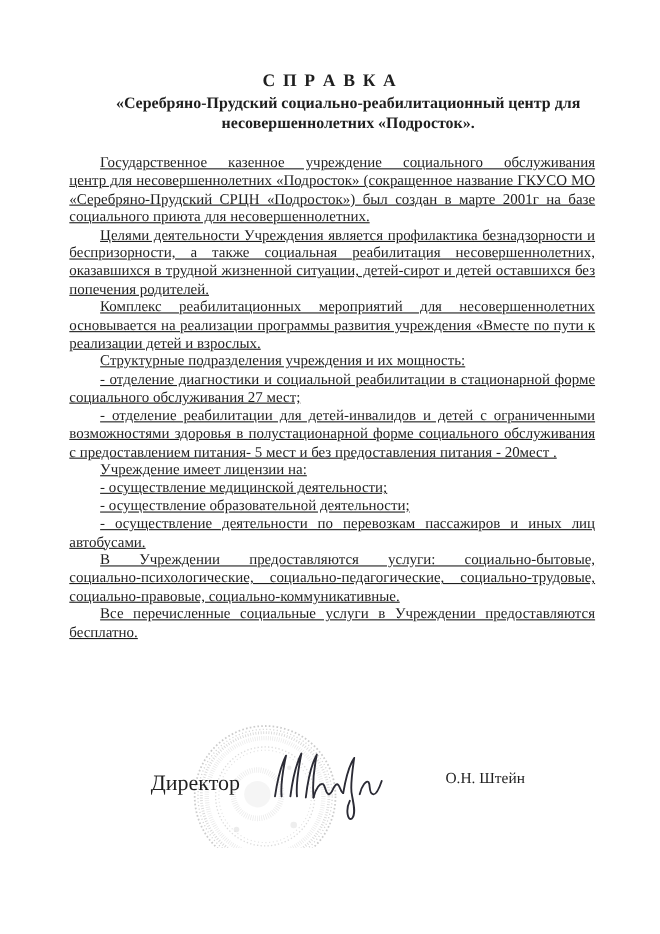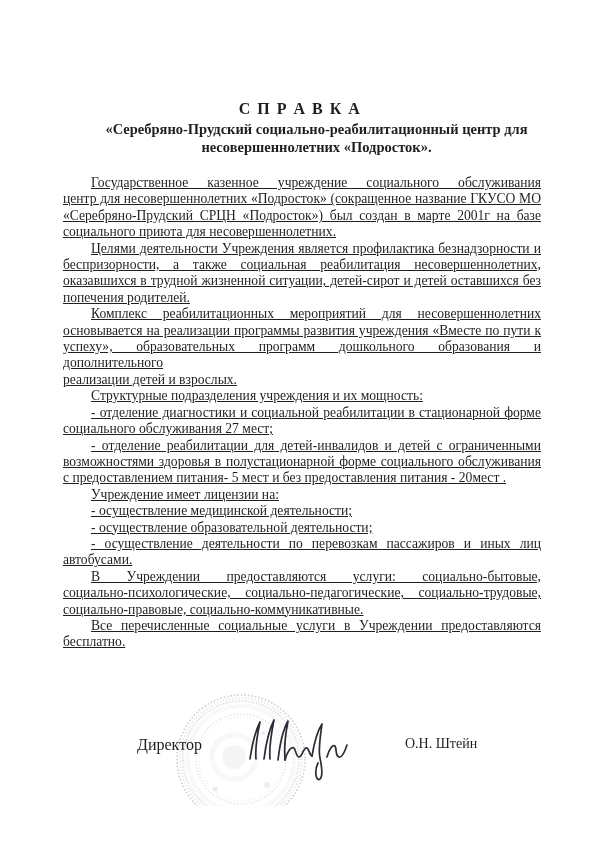--- a/index.html
+++ b/index.html
@@ -10,21 +10,20 @@
   .page {
     position: relative;
     width: 600px;
     height: 771px;
     background: #ffffff;
     overflow: hidden;
     font-family: "Liberation Serif", "DejaVu Serif", serif;
     color: #1f1f1f;
     box-sizing: border-box;
     padding-top: 65px;
-    margin-top: 35px;
   }
   .doc-title {
     text-align: center;
     font-weight: bold;
     font-size: 16px;
     letter-spacing: 1.5px;
     line-height: 18px;
   }
   .doc-subtitle {
     margin-top: 3px;
@@ -53,21 +52,21 @@
     position: absolute;
     top: 655px;
     left: 0;
     width: 600px;
     height: 190px;
   }
   .director-label {
     position: absolute;
     left: 137px;
     top: 46px;
-    font-size: 16px;
+    font-size: 20px;
   }
   .signer-name {
     position: absolute;
     left: 405px;
     top: 46px;
     font-size: 14px;
   }
   .seal {
     position: absolute;
     left: 171px;
@@ -116,21 +115,20 @@
     <div class="par">
       <div class="ln ind j">Целями деятельности Учреждения является профилактика безнадзорности и</div>
       <div class="ln j">беспризорности, а также социальная реабилитация несовершеннолетних,</div>
       <div class="ln j">оказавшихся в трудной жизненной ситуации, детей-сирот и детей оставшихся без</div>
       <div class="ln last">попечения родителей.</div>
     </div>
 
     <div class="par">
       <div class="ln ind j">Комплекс реабилитационных мероприятий для несовершеннолетних</div>
       <div class="ln j">основывается на реализации программы развития учреждения «Вместе по пути к</div>
-      <div class="ln j">успеху», образовательных программ дошкольного образования и дополнительного</div>
       <div class="ln last">реализации детей и взрослых.</div>
     </div>
 
     <div class="par">
       <div class="ln ind last">Структурные подразделения учреждения и их мощность:</div>
     </div>
 
     <div class="par">
       <div class="ln ind j">- отделение диагностики и социальной реабилитации в стационарной форме</div>
       <div class="ln last">социального обслуживания 27 мест;</div>

